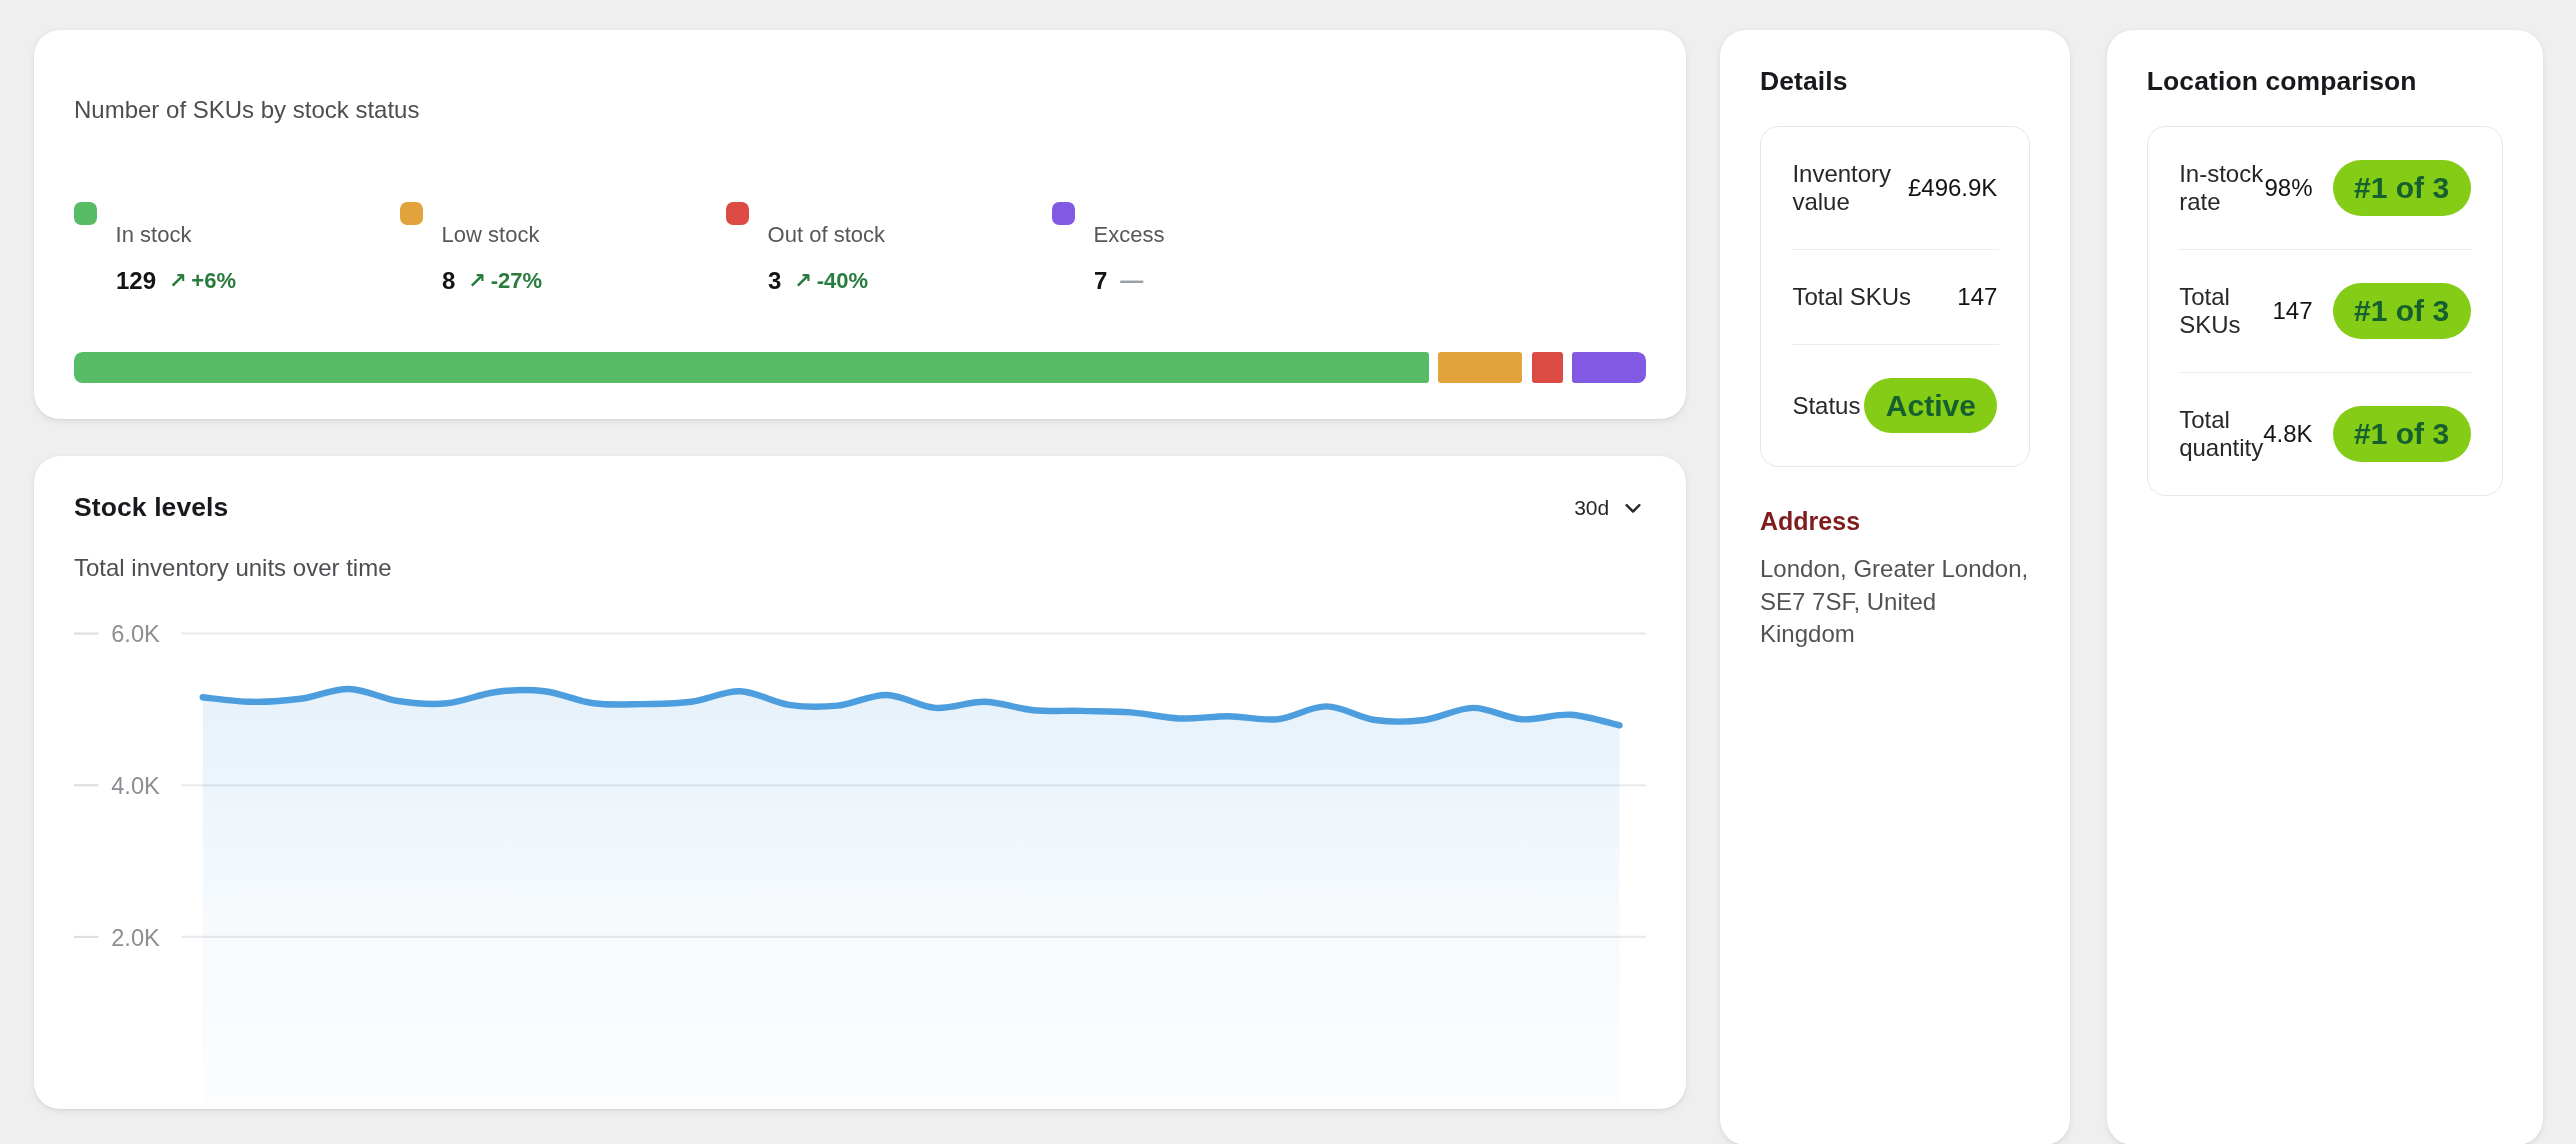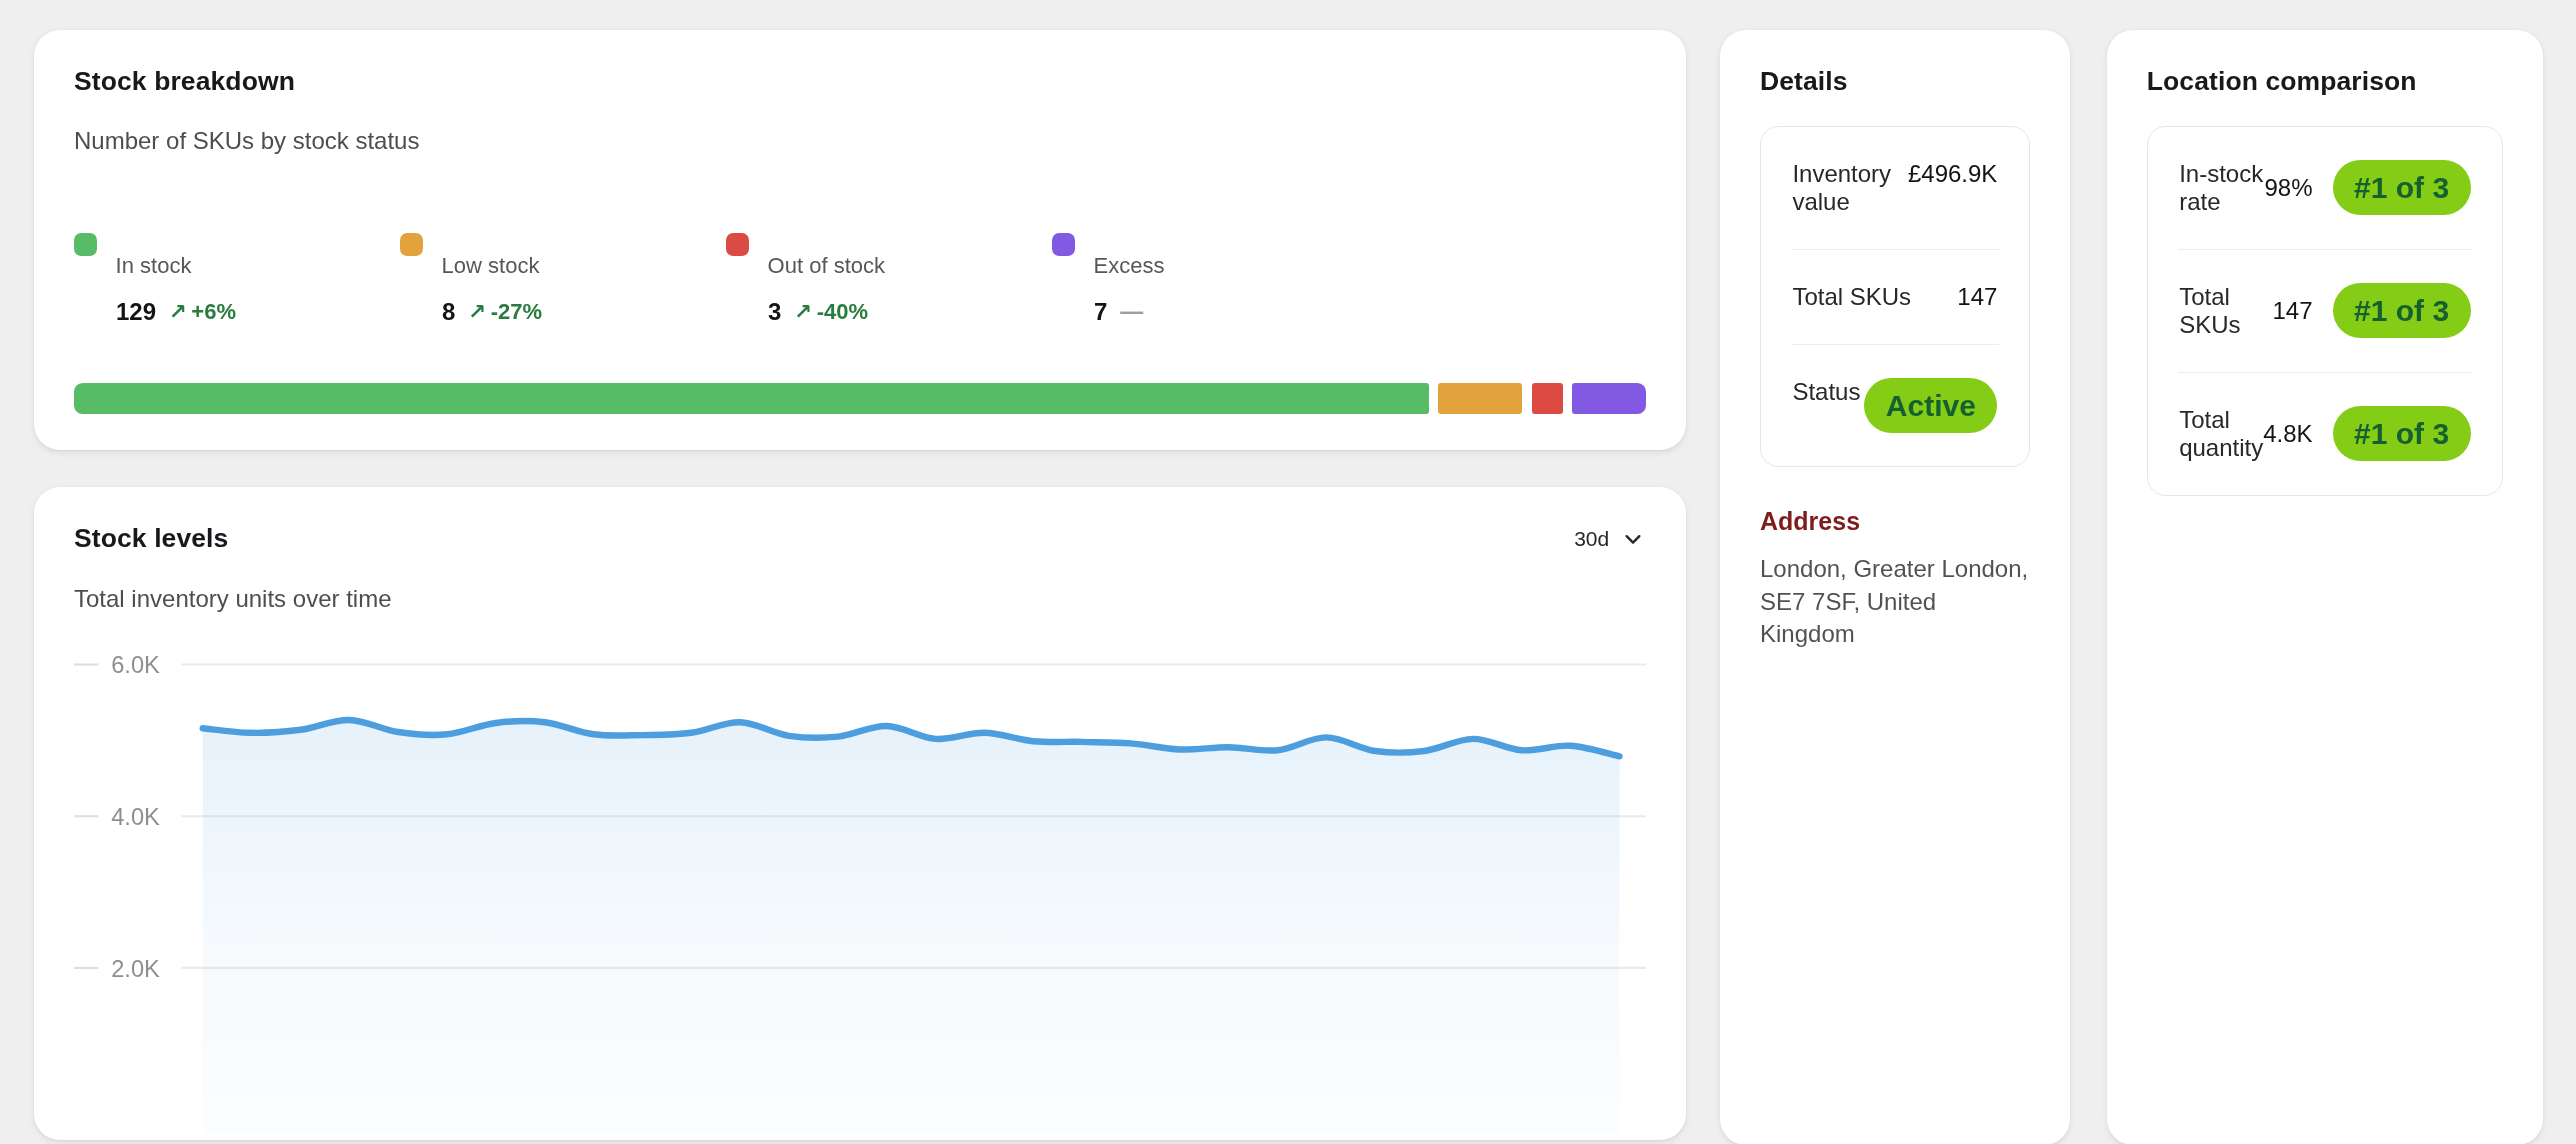--- a/index.html
+++ b/index.html
@@ -41,42 +41,41 @@
   #stock-levels { height:653px; padding-bottom:0; }
   .levels-head { display:flex; align-items:flex-start; justify-content:space-between; }
   .range-btn { display:flex; align-items:center; gap:11.4px; background:none; border:none; cursor:pointer;
                font-family:inherit; font-size:21px; color:#26282b; padding:4.3px 1.4px; }
   .range-btn svg { display:block; }
   #stock-levels .subtitle { margin-top:29px; }
   #chart-wrap { margin-top:20px; }
 
   
   .kv-box { border:1.4px solid #e5e6e8; border-radius:18.6px; margin-top:29px; padding:0 30px; }
-  .kv-row { display:flex; align-items:flex-start; justify-content:space-between; padding:33px 1.4px; }
+  .kv-row { display:flex; align-items:center; justify-content:space-between; padding:33px 1.4px; }
   .kv-row + .kv-row { border-top:1.4px solid #ededee; }
   .kv-label { font-size:24px; color:#26282b; }
   .kv-right { display:flex; align-items:center; gap:20px; }
   .kv-value { font-size:24px; color:#121417; font-weight:500; }
   .pill { background:#84cc16; color:#15602e; font-size:30px; font-weight:700;
           padding:10.7px 21.5px; border-radius:715px; white-space:nowrap; }
   .addr-title { font-size:25px; font-weight:700; color:#7f1d1d; margin-top:40px; }
   .addr-line { font-size:24px; color:#505356; margin-top:17px; line-height:1.35; }
 
   
   .ytick { font-size:33px; fill:#8b8e92; font-family:"Liberation Sans","DejaVu Sans",sans-serif; }
 </style>
 </head>
 <body>
 
 <div class="page">
 
   <div class="col-left">
 
     <section class="card" id="stock-breakdown">
-      <h2 class="card-title">Stock breakdown</h2>
       <p class="subtitle">Number of SKUs by stock status</p>
       <div class="legend-row" id="legend">
           <div class="legend-item">
             <div class="legend-top">
               <span class="legend-swatch" style="background: rgb(88, 188, 102);"></span>
               <span class="legend-label">In stock</span>
             </div>
             <div class="legend-bottom">
               <span class="legend-value">129</span>
               <span class="trend">

